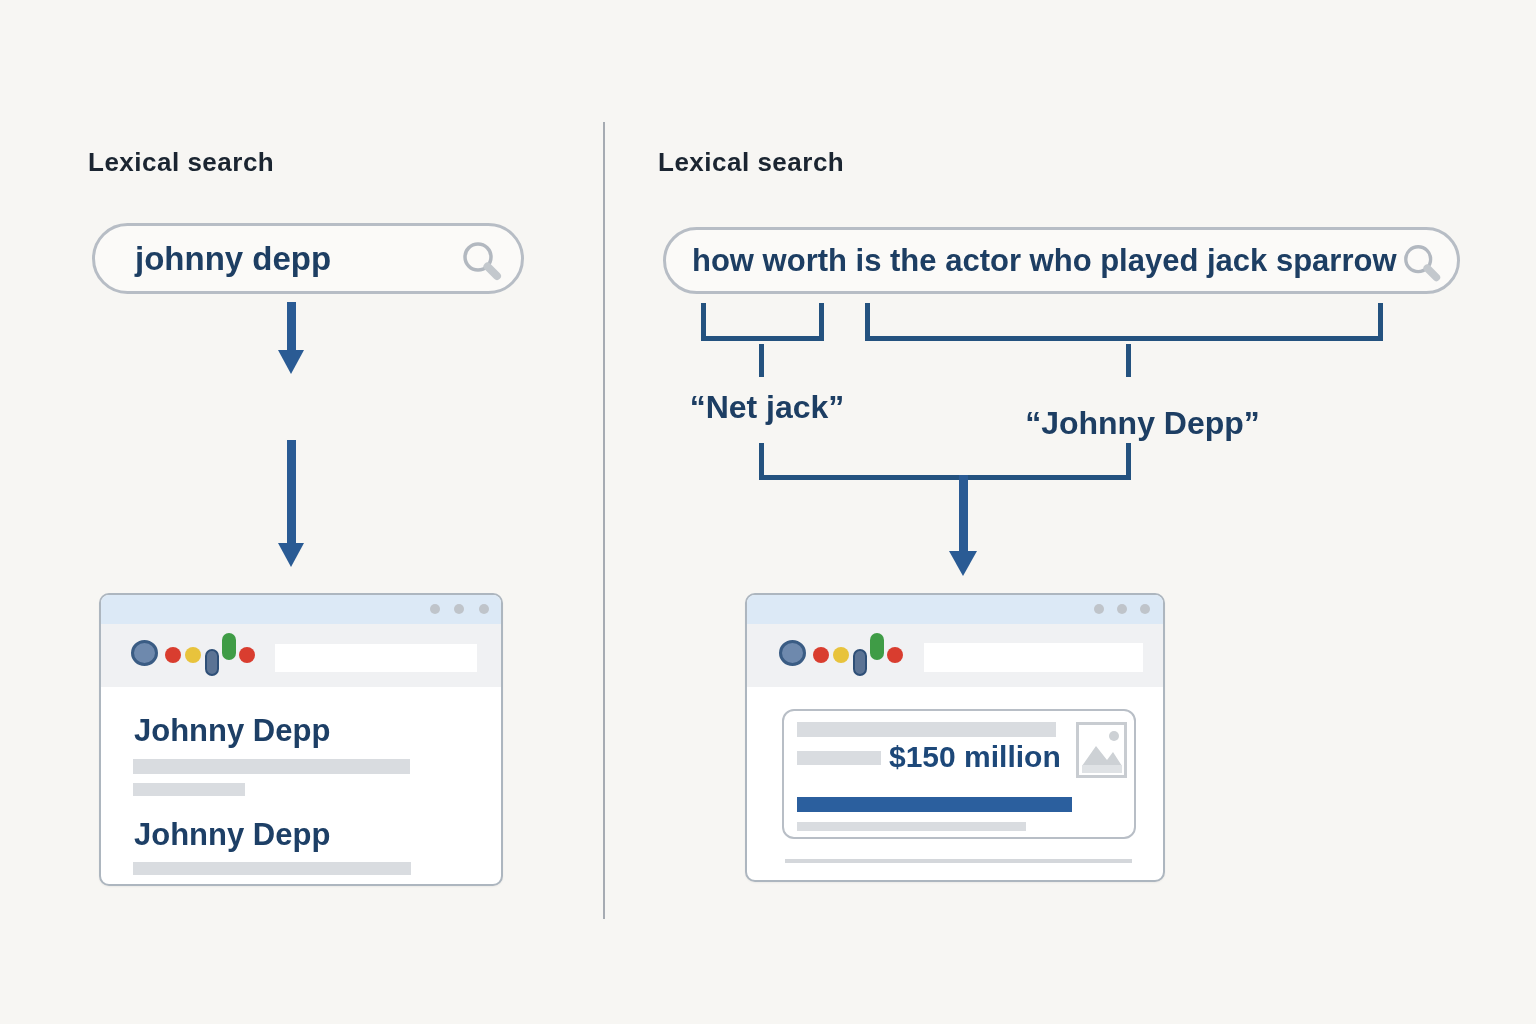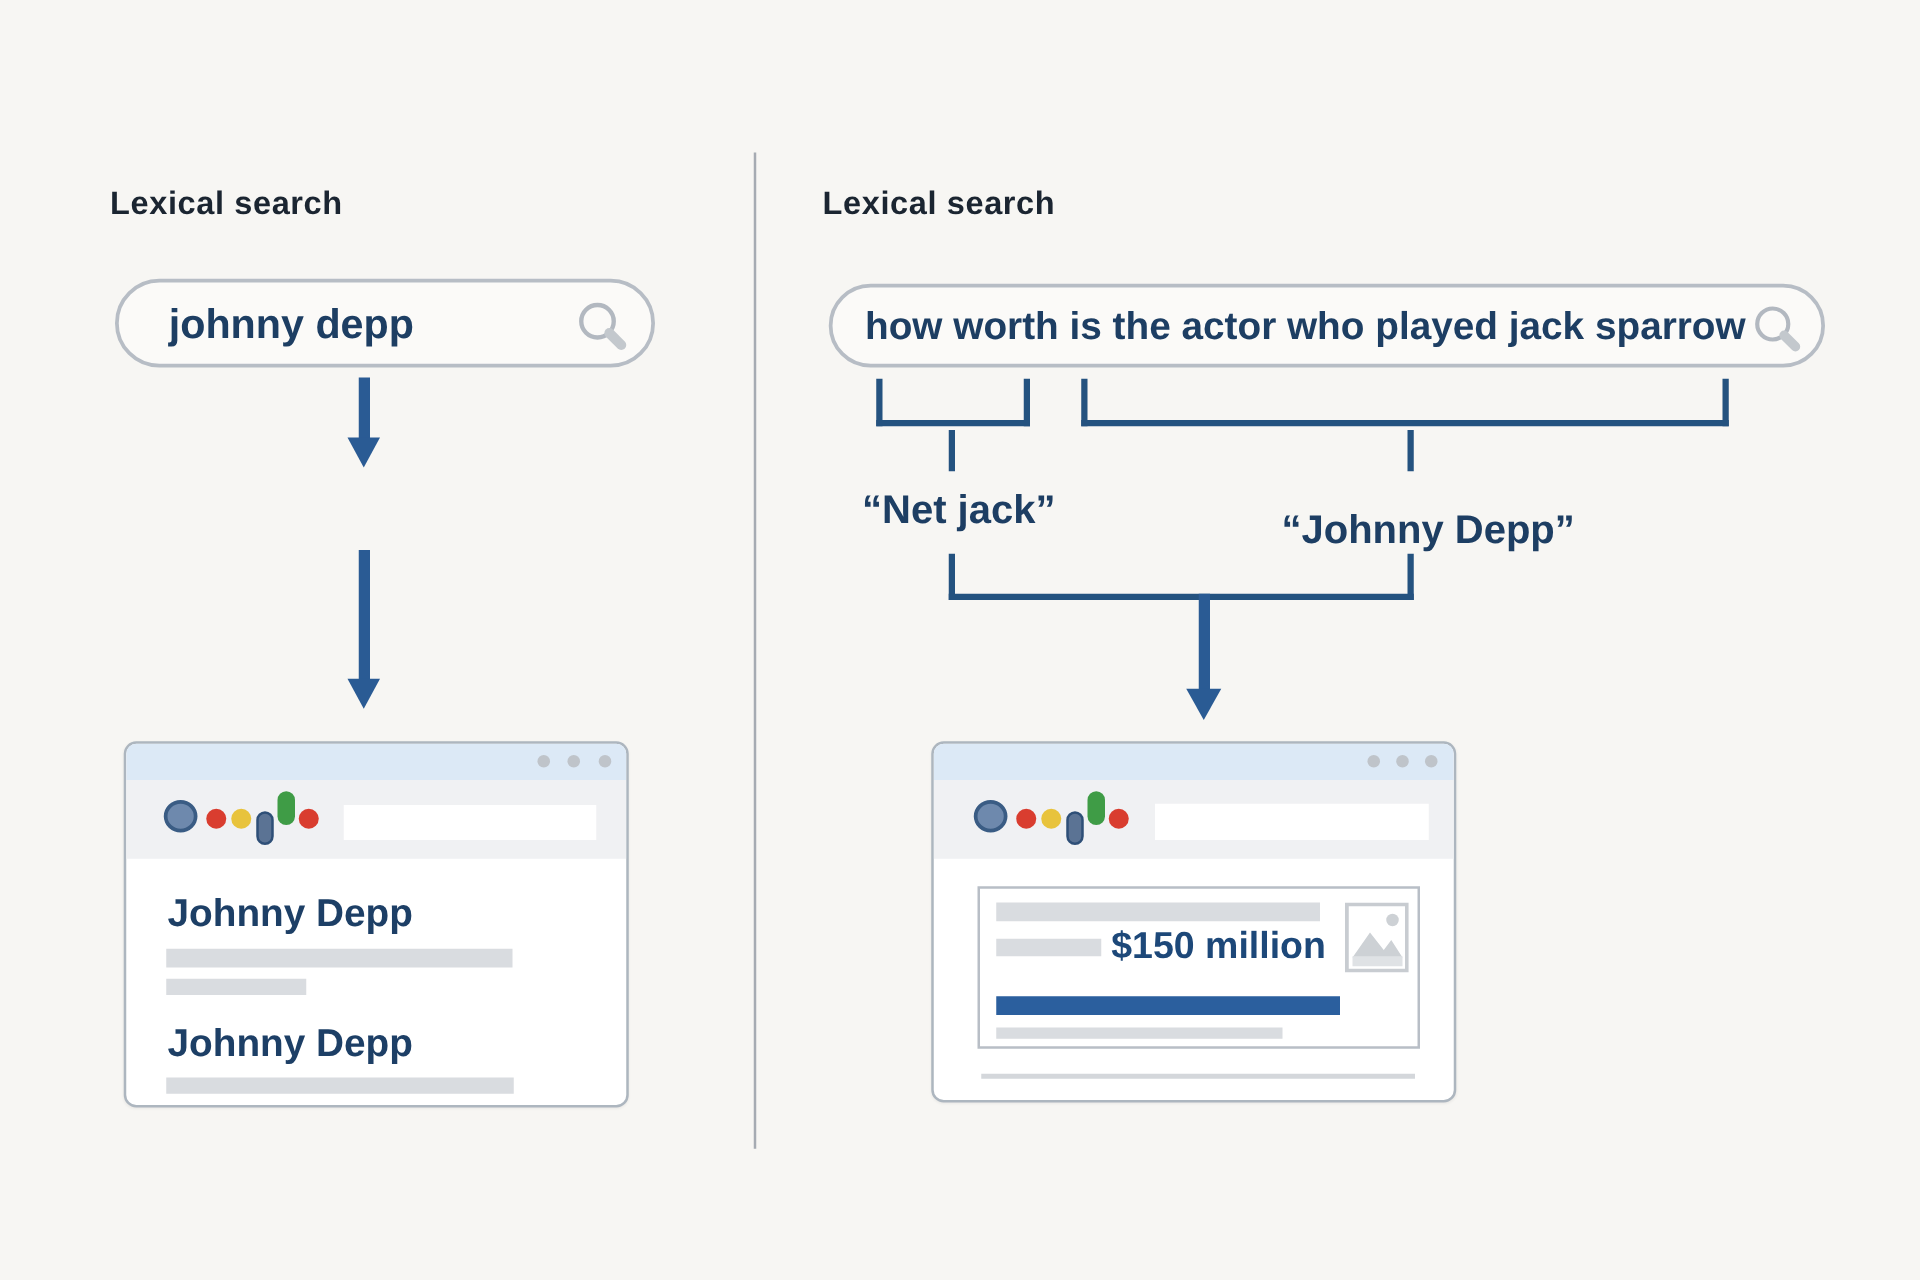--- a/index.html
+++ b/index.html
@@ -36,21 +36,21 @@
   .mini-searchbar{position:absolute;background:#ffffff;}
   .glogo{position:absolute;}
   .gl{position:absolute;box-sizing:border-box;}
   .gl-big{left:0;top:9px;width:27px;height:26px;border-radius:50%;background:#6e89ad;border:3px solid #3a5c84;}
   .gl-red{width:16px;height:16px;border-radius:50%;background:#d93d2f;}
   .gl-yellow{width:16px;height:16px;border-radius:50%;background:#e8c33c;}
   .gl-navypill{width:14px;height:27px;border-radius:8px;background:#5b7394;border:2px solid #2e4f77;}
   .gl-greenpill{width:14px;height:27px;border-radius:8px;background:#3f9c46;}
   .result-title{position:absolute;font-size:31px;font-weight:bold;color:#1d3f66;white-space:nowrap;}
   .gbar{position:absolute;background:#d9dce0;}
-  .card{position:absolute;background:#ffffff;border:2px solid #b8bec6;border-radius:0;box-sizing:border-box;}
+  .card{position:absolute;background:#ffffff;border:2px solid #b8bec6;border-radius:12px;box-sizing:border-box;}
   .answer{position:absolute;font-size:30px;font-weight:bold;color:#1d4879;white-space:nowrap;}
   .bluebar{position:absolute;background:#2b5f9e;}
   .thinline{position:absolute;background:#d4d7db;}
 </style>
 </head>
 <body>
 
 <div class="canvas">
 
   <div class="divider" style="left:603px;top:122px;width:2px;height:797px;"></div>

